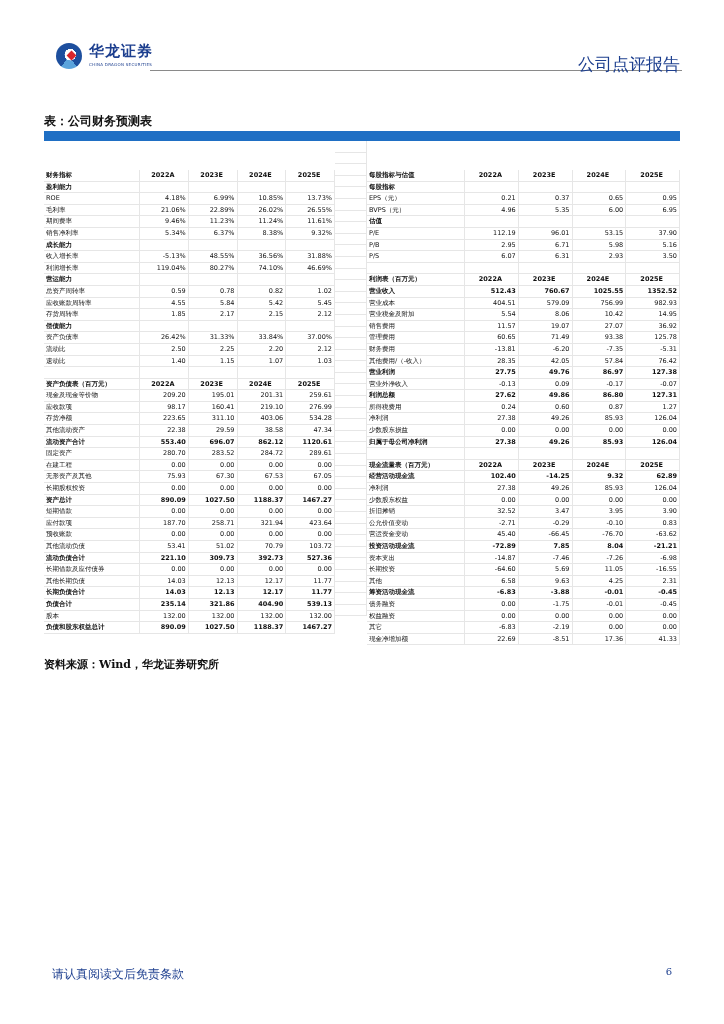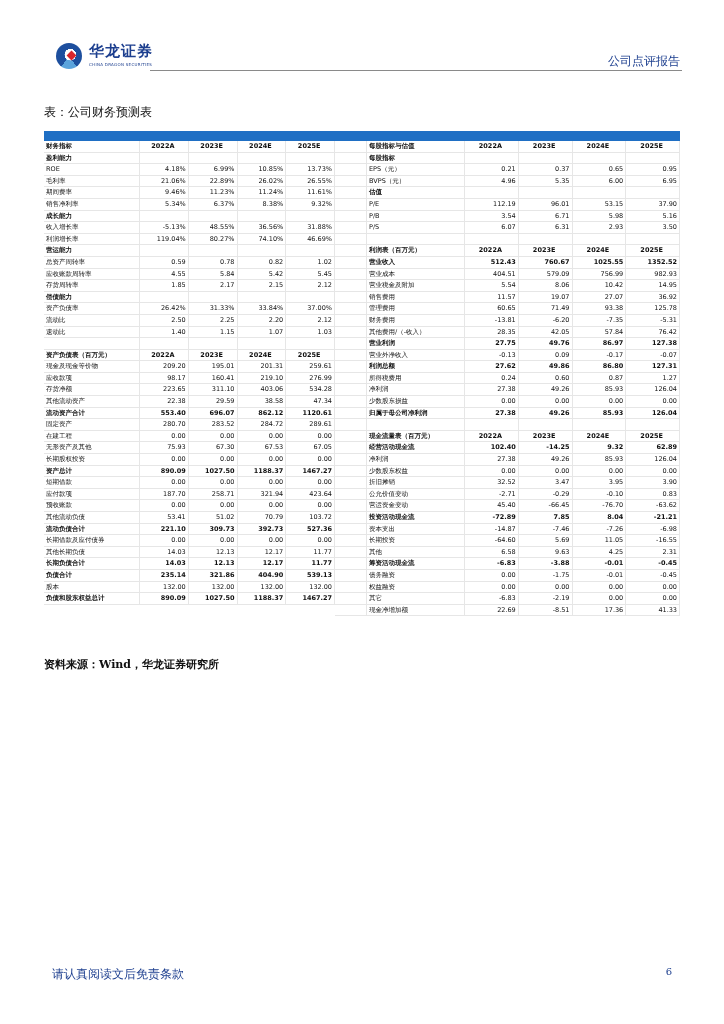--- a/index.html
+++ b/index.html
@@ -3,27 +3,27 @@
 <meta charset="utf-8">
 <style>
   html,body{margin:0;padding:0;background:#fff;}
   body{width:724px;height:1024px;position:relative;overflow:hidden;font-family:"DejaVu Sans","Liberation Sans",sans-serif;color:#111;}
   .logo{position:absolute;left:56px;top:42px;width:110px;height:30px;}
   .logo-mark{position:absolute;left:0;top:1px;width:26px;height:26px;border-radius:50%;background:radial-gradient(circle at 55% 45%,#fff 0 28%,transparent 29%),conic-gradient(#1d4f9e 0 40%,#5aa3dc 40% 60%,#1d4f9e 60% 100%);}
   .logo-diamond{position:absolute;left:12px;top:9px;width:7px;height:7px;background:#d8262c;transform:rotate(45deg);}
   .logo-cn{position:absolute;left:33px;top:0;font-size:15px;font-weight:bold;color:#1d3f8f;letter-spacing:1px;white-space:nowrap;}
   .logo-en{position:absolute;left:33px;top:20px;font-size:4px;color:#1d3f8f;white-space:nowrap;letter-spacing:0.3px;}
   .header-line{position:absolute;left:150px;top:70px;width:532px;height:1px;background:#8a8a8a;}
-  .header-right{position:absolute;right:44px;top:53px;font-size:12px;color:#1d3f8f;font-family:"DejaVu Serif",serif;}
-  .table-title{position:absolute;left:44px;top:104px;font-size:12px;font-weight:normal;font-family:"DejaVu Serif",serif;text-align:right;}
+  .header-right{position:absolute;right:44px;top:53px;font-size:17px;color:#1d3f8f;font-family:"DejaVu Serif",serif;}
+  .table-title{position:absolute;left:44px;top:113px;font-size:12px;font-weight:bold;font-family:"DejaVu Serif",serif;text-align:right;}
   .fin{position:absolute;left:44px;top:131px;width:636px;}
   .bar{display:flex;height:10px;background:#1f6fc4;color:#fff;font-size:7.5px;line-height:10px;}
   .bar div{white-space:nowrap;overflow:hidden;margin-top:44px;}
   .cols{display:flex;}
-  .side{width:291px;}
+  .side{width:291px;margin-top:29px;}
   .gap{width:32px;}
   .side.right{width:313px;}
   .row{display:flex;height:11.6px;line-height:11.6px;font-size:6.5px;border-bottom:1px solid #e6e6e6;box-sizing:border-box;}
   .row > div{box-sizing:border-box;border-right:1px solid #e6e6e6;white-space:nowrap;overflow:hidden;}
   .lbl{padding-left:2px;}
   .side .lbl{width:96px;}
   .side .v{width:48.75px;text-align:right;padding-right:2px;}
   .side.right .lbl{width:98px;}
   .side.right .v{width:53.75px;}
   .bold{font-weight:bold;}
@@ -420,21 +420,21 @@
         </div>
         <div class="row">
           <div class="lbl">P/E</div>
           <div class="v">112.19</div>
           <div class="v">96.01</div>
           <div class="v">53.15</div>
           <div class="v">37.90</div>
         </div>
         <div class="row">
           <div class="lbl">P/B</div>
-          <div class="v">3.54</div>
+          <div class="v">2.95</div>
           <div class="v">6.71</div>
           <div class="v">5.98</div>
           <div class="v">5.16</div>
         </div>
         <div class="row">
           <div class="lbl">P/S</div>
           <div class="v">6.07</div>
           <div class="v">6.31</div>
           <div class="v">2.93</div>
           <div class="v">3.50</div>

